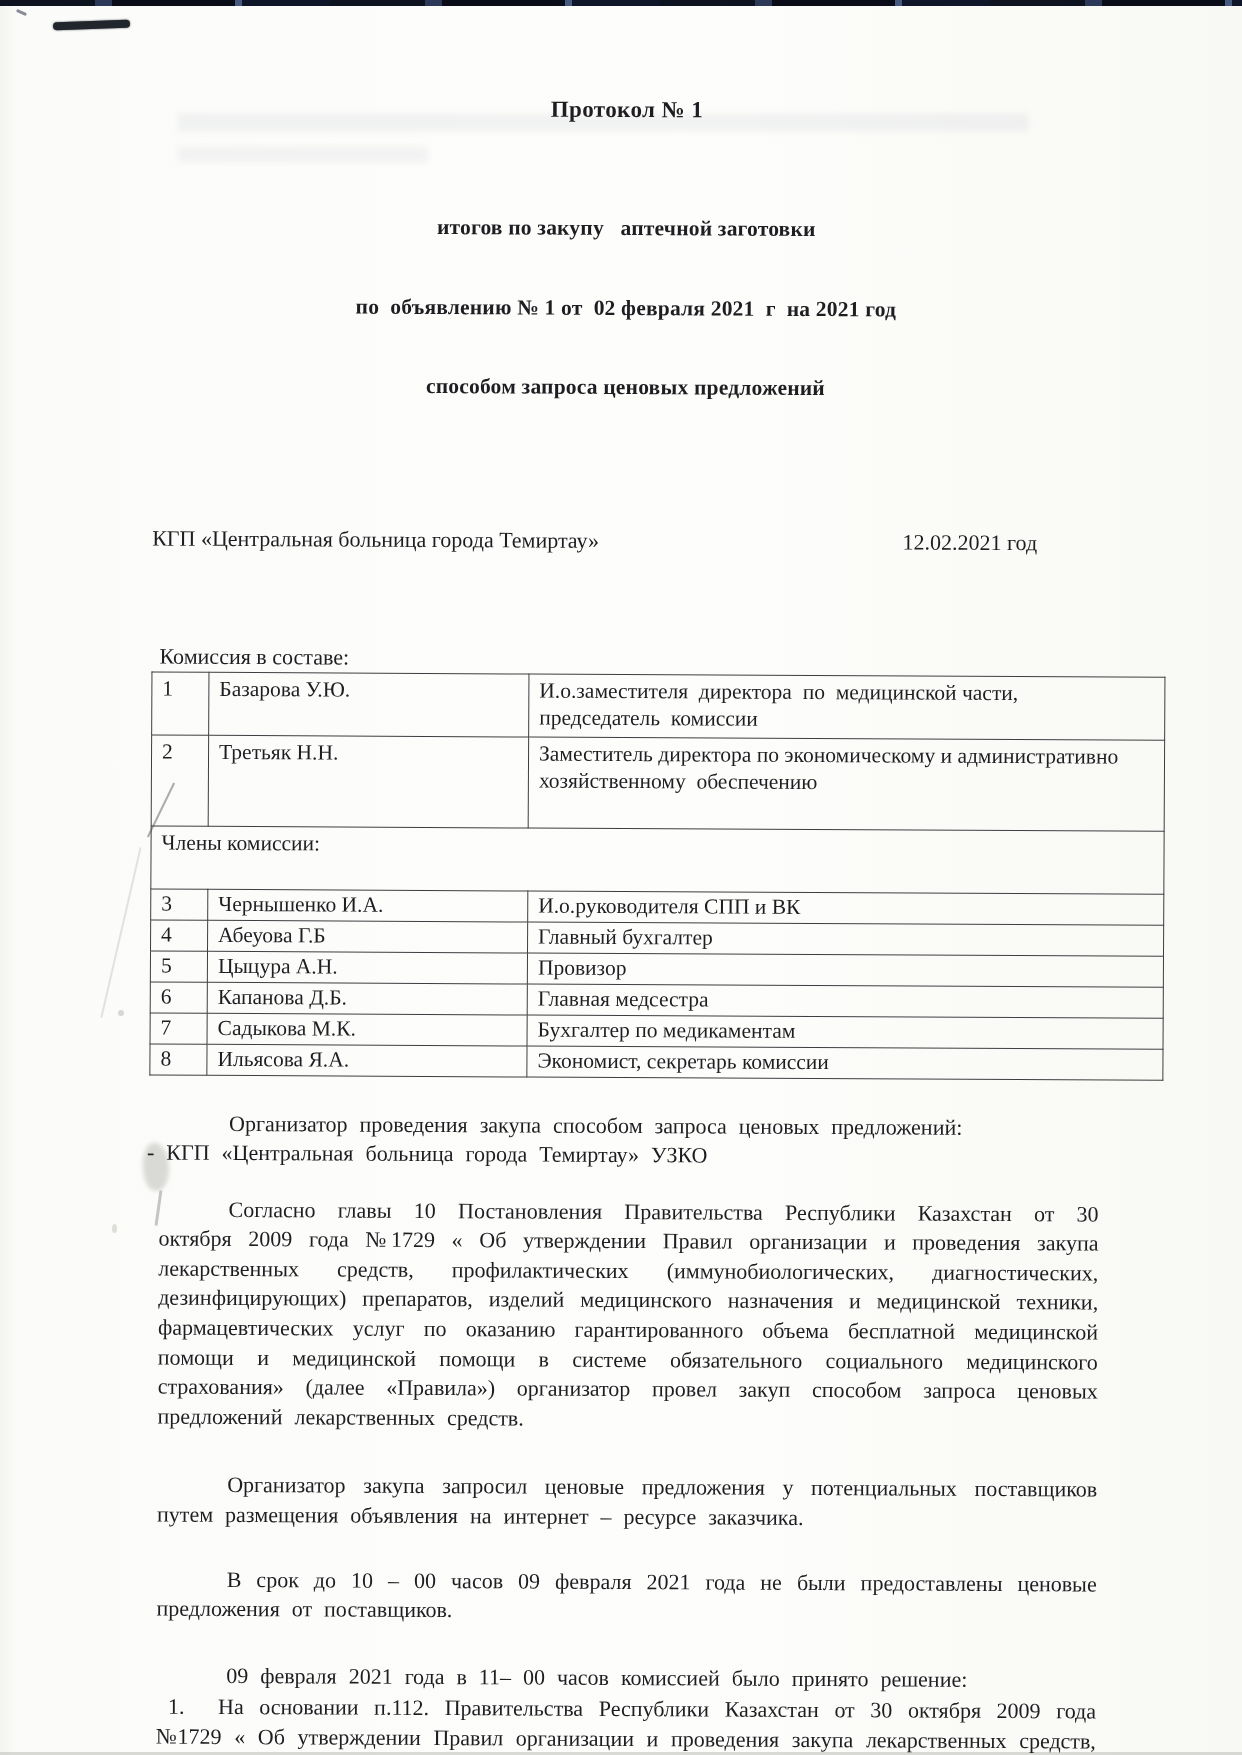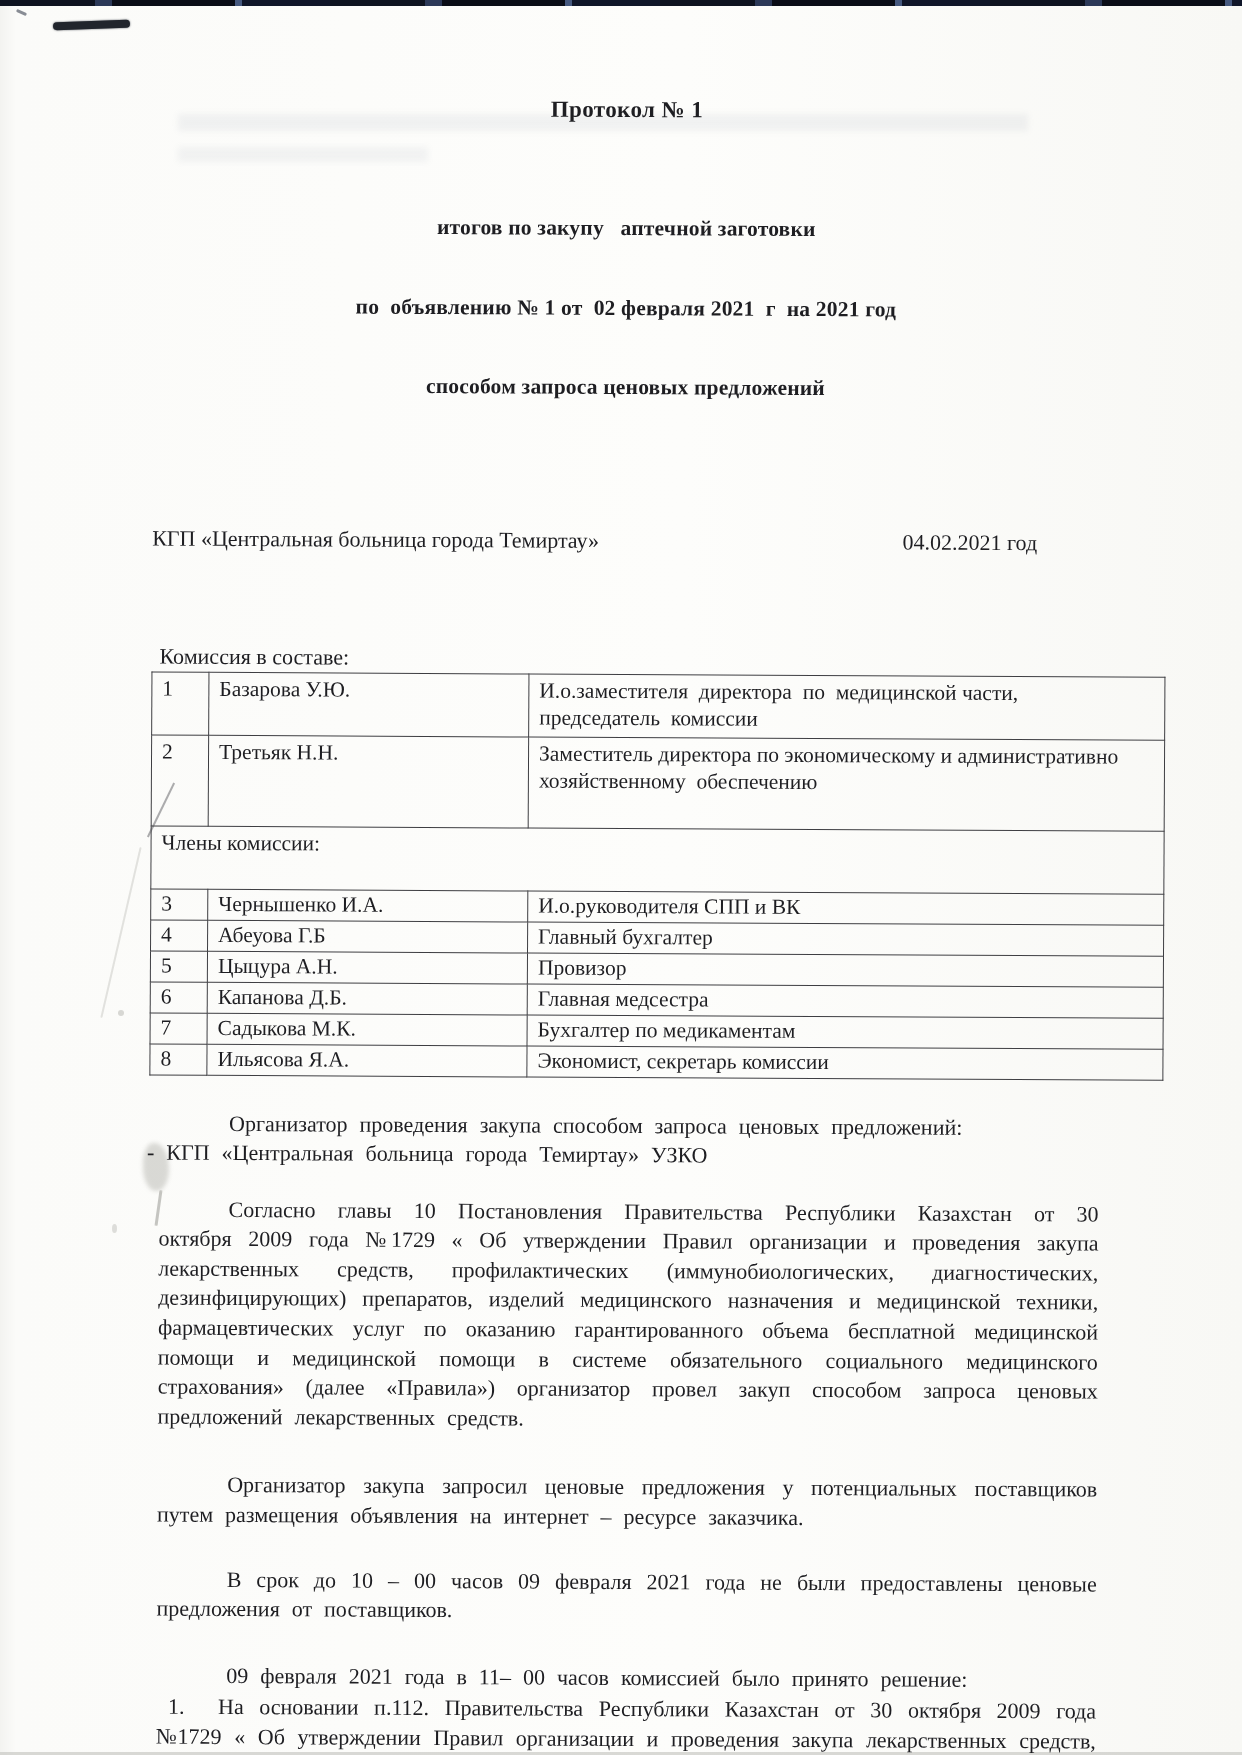--- a/index.html
+++ b/index.html
@@ -99,21 +99,21 @@
     <div class="doc-title">Протокол № 1</div>
 
     <div class="subtitle">
       <div>итогов по закупу   аптечной заготовки</div>
       <div>по  объявлению № 1 от  02 февраля 2021  г  на 2021 год</div>
       <div>способом запроса ценовых предложений</div>
     </div>
 
     <div class="org-row">
       <span>КГП «Центральная больница города Темиртау»</span>
-      <span>04.02.2021 год</span>
+      <span>12.02.2021 год</span>
     </div>
 
     <div class="commission-caption">Комиссия в составе:</div>
 
     <table class="commission">
       <colgroup>
           <col style="width:57px">
           <col style="width:320px">
           <col style="width:636px">
         </colgroup>

